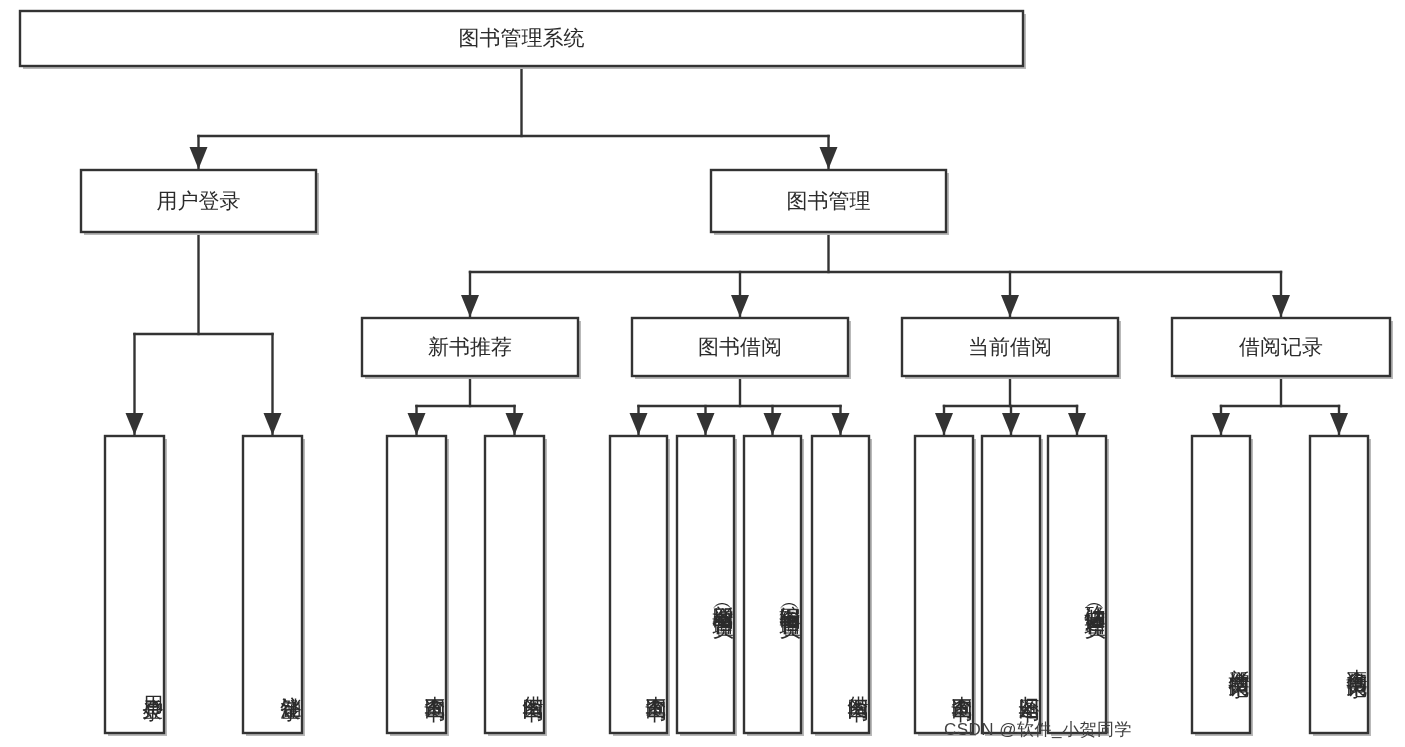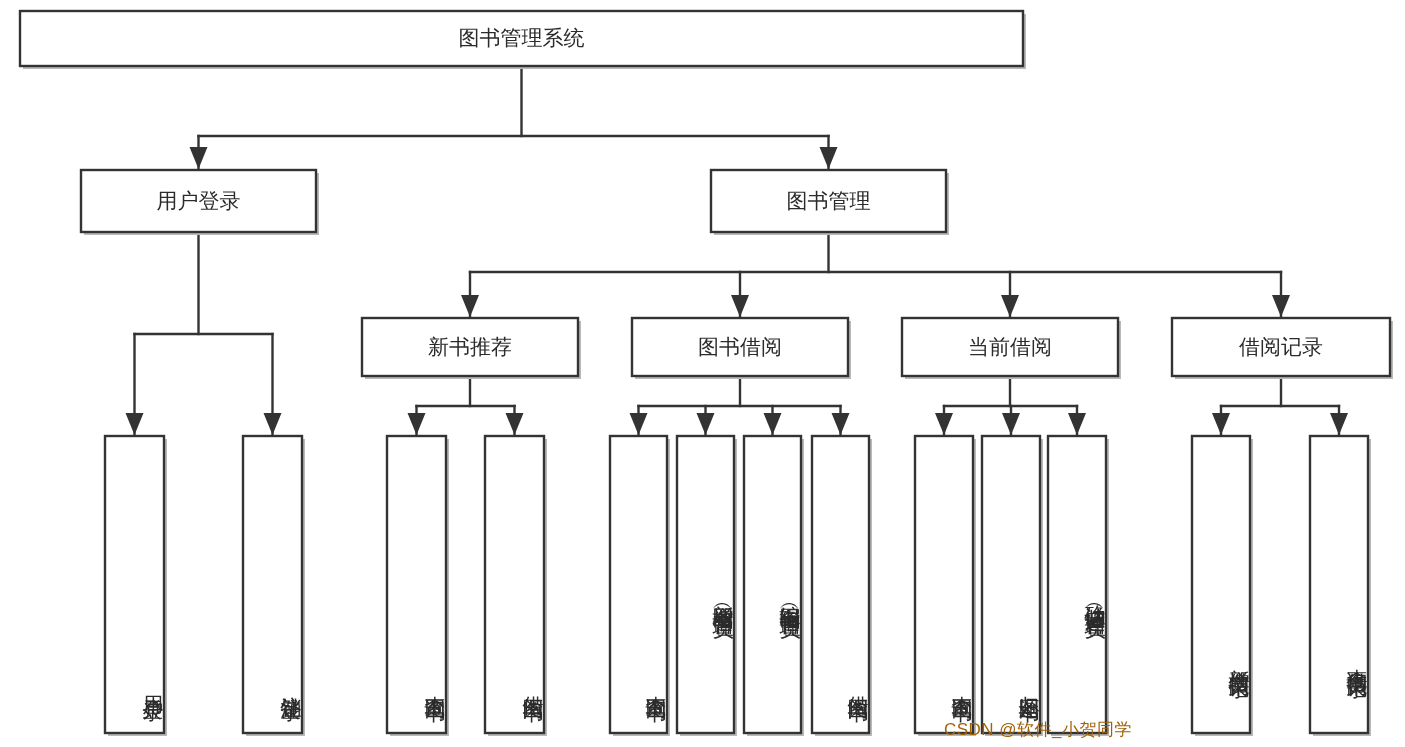--- a/index.html
+++ b/index.html
@@ -66,21 +66,21 @@
     letter-spacing: 2px;
     white-space: nowrap;
     pointer-events: none;
   }
   .watermark {
     position: absolute;
     right: 8px;
     bottom: 6px;
     font-family: "Liberation Sans", "DejaVu Sans", sans-serif;
     font-size: 17px;
-    color: #a16207;
+    color: #404040;
     white-space: nowrap;
     letter-spacing: 0.5px;
     margin-top: 8px;
   }
 </style>
 </head>
 <body>
 
 <div id="diagram-root">
 

